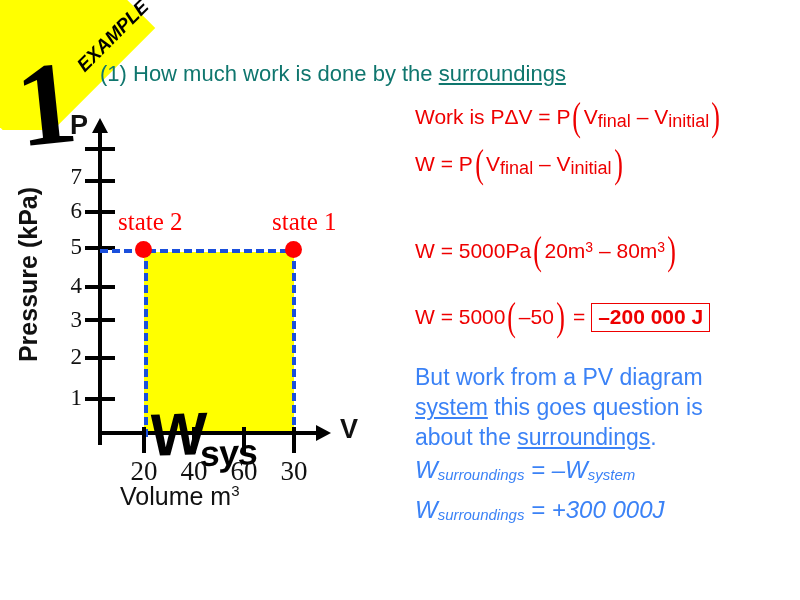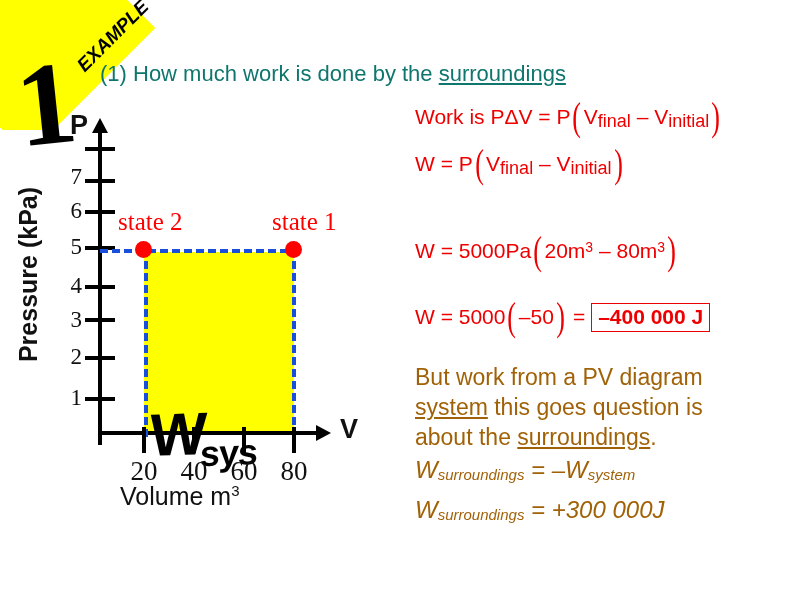--- a/index.html
+++ b/index.html
@@ -96,21 +96,21 @@
   .paren{
     display:inline-block;font-size:40px;line-height:0;position:relative;top:6px;
     transform:scaleX(0.65);font-family:"Liberation Serif",serif;font-weight:300;
   }
   .sub{font-size:18px;vertical-align:-3px;}
   .sup{font-size:14px;vertical-align:6px;}
   .boxed{border:1.6px solid #ee0000;padding:1px 6px 2px 6px;display:inline-block;font-size:21px;font-weight:bold;}
 
   
   .note{
-    position:absolute;left:415px;top:362px;width:375px;color:#a16207;
+    position:absolute;left:415px;top:362px;width:375px;color:#3b82f6;
     font-size:23px;line-height:30px;font-family:"Liberation Sans",sans-serif;
   }
   .note u{text-decoration:underline;}
   .wline{font-size:24px;line-height:35px;white-space:nowrap;font-style:italic;}
   .wline .sub{font-size:15px;vertical-align:-2px;}
 </style>
 </head>
 <body>
 
 <div id="stage">
@@ -171,41 +171,41 @@
     </div>
 
     <div class="xtick" style="left:142px;"></div>
     <div class="xtick" style="left:192px;"></div>
     <div class="xtick" style="left:242px;"></div>
     <div class="xtick" style="left:292px;"></div>
 
     <div class="xtick-label" style="left:122px;">20</div>
     <div class="xtick-label" style="left:172px;">40</div>
     <div class="xtick-label" style="left:222px;">60</div>
-    <div class="xtick-label" style="left:272px;">80</div>
+    <div class="xtick-label" style="left:272px;">30</div>
 
     <div class="xaxis-title"><span>Volume m</span><sup>3</sup></div>
   </div>
 
   <div class="eqs">
 
     <div class="eq" style="left:0px;top:0px;">
       <span class="t">Work is PΔV = P</span><span class="paren">(</span><span class="t">V</span><span class="sub">final</span><span class="t"> – </span><span class="t">V</span><span class="sub">initial</span><span class="paren">)</span>
     </div>
 
     <div class="eq" style="left:0px;top:47px;">
       <span class="t">W =  P</span><span class="paren">(</span><span class="t">V</span><span class="sub">final</span><span class="t"> – </span><span class="t">V</span><span class="sub">initial</span><span class="paren">)</span>
     </div>
 
     <div class="eq" style="left:0px;top:134px;">
       <span class="t">W =  5000Pa</span><span class="paren">(</span><span class="t">20m</span><span class="sup">3</span><span class="t"> – </span><span class="t">80m</span><span class="sup">3</span><span class="paren">)</span>
     </div>
 
     <div class="eq" style="left:0px;top:198px;">
-      <span class="t">W =  5000</span><span class="paren">(</span><span class="t">–50</span><span class="paren">)</span><span class="t"> = </span><span class="boxed">–400 000 J</span>
+      <span class="t">W =  5000</span><span class="paren">(</span><span class="t">–50</span><span class="paren">)</span><span class="t"> = </span><span class="boxed">–200 000 J</span>
     </div>
   </div>
 
   <div class="note">
     <div>But work from a PV diagram</div>
     <div><u>system</u><span> this goes question is</span></div>
     <div><span>about the </span><u>surroundings</u><span>.</span></div>
     <div class="wline"><span>W</span><span class="sub">surroundings</span><span> = –W</span><span class="sub">system</span></div>
     <div class="wline"><span>W</span><span class="sub">surroundings</span><span> = +300 000J</span></div>
   </div>

